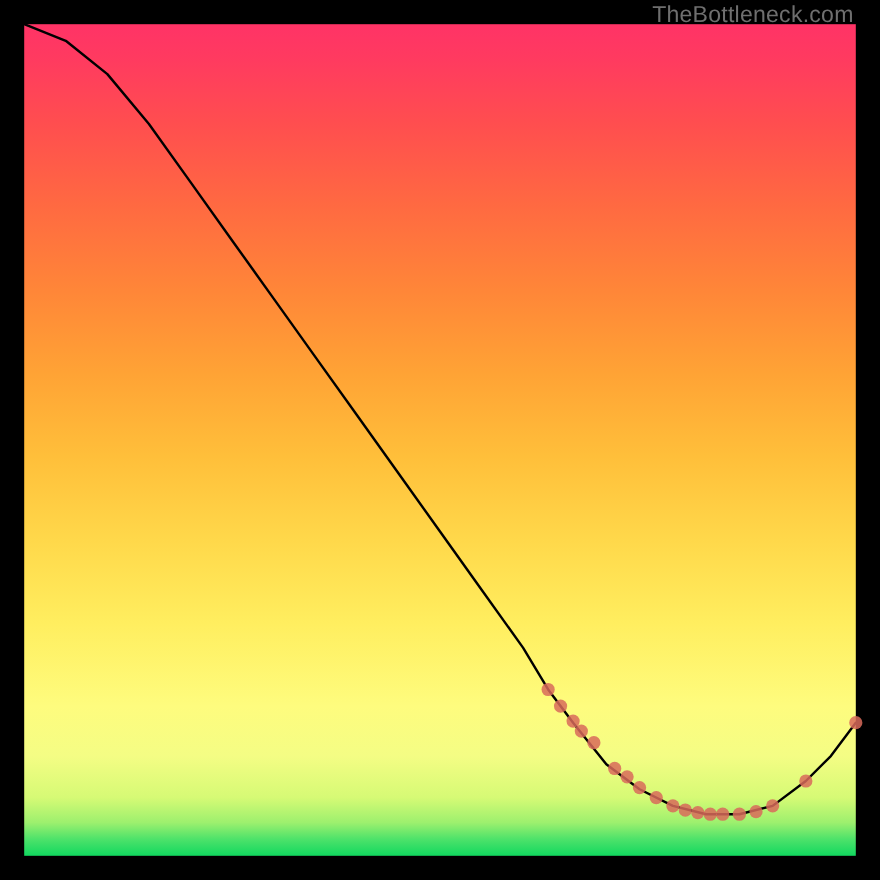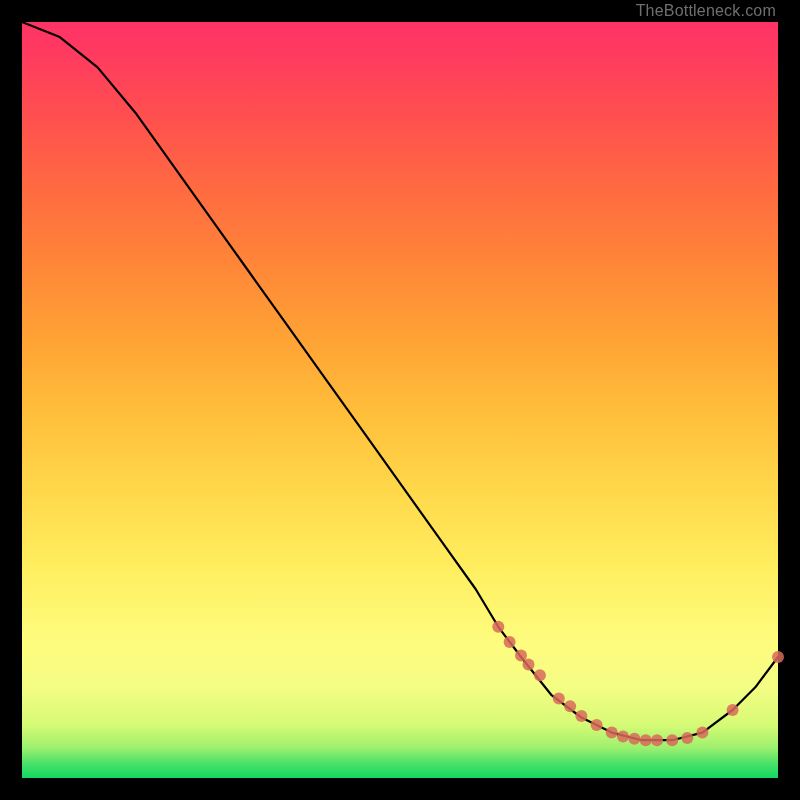--- a/index.html
+++ b/index.html
@@ -42,21 +42,21 @@
       #ff4e4f 88%,
       #ff3a60 96%,
       #ff3366 100%
     );
   }
   .watermark {
     position: absolute;
     top: 2px;
     right: 24px;
     color: #6f6f6f;
-    font-size: 16px;
+    font-size: 21px;
     font-weight: 500;
     letter-spacing: 0.2px;
   }
   svg.curve {
     position: absolute;
     top: 0;
     left: 0;
   }
 </style>
 </head>

